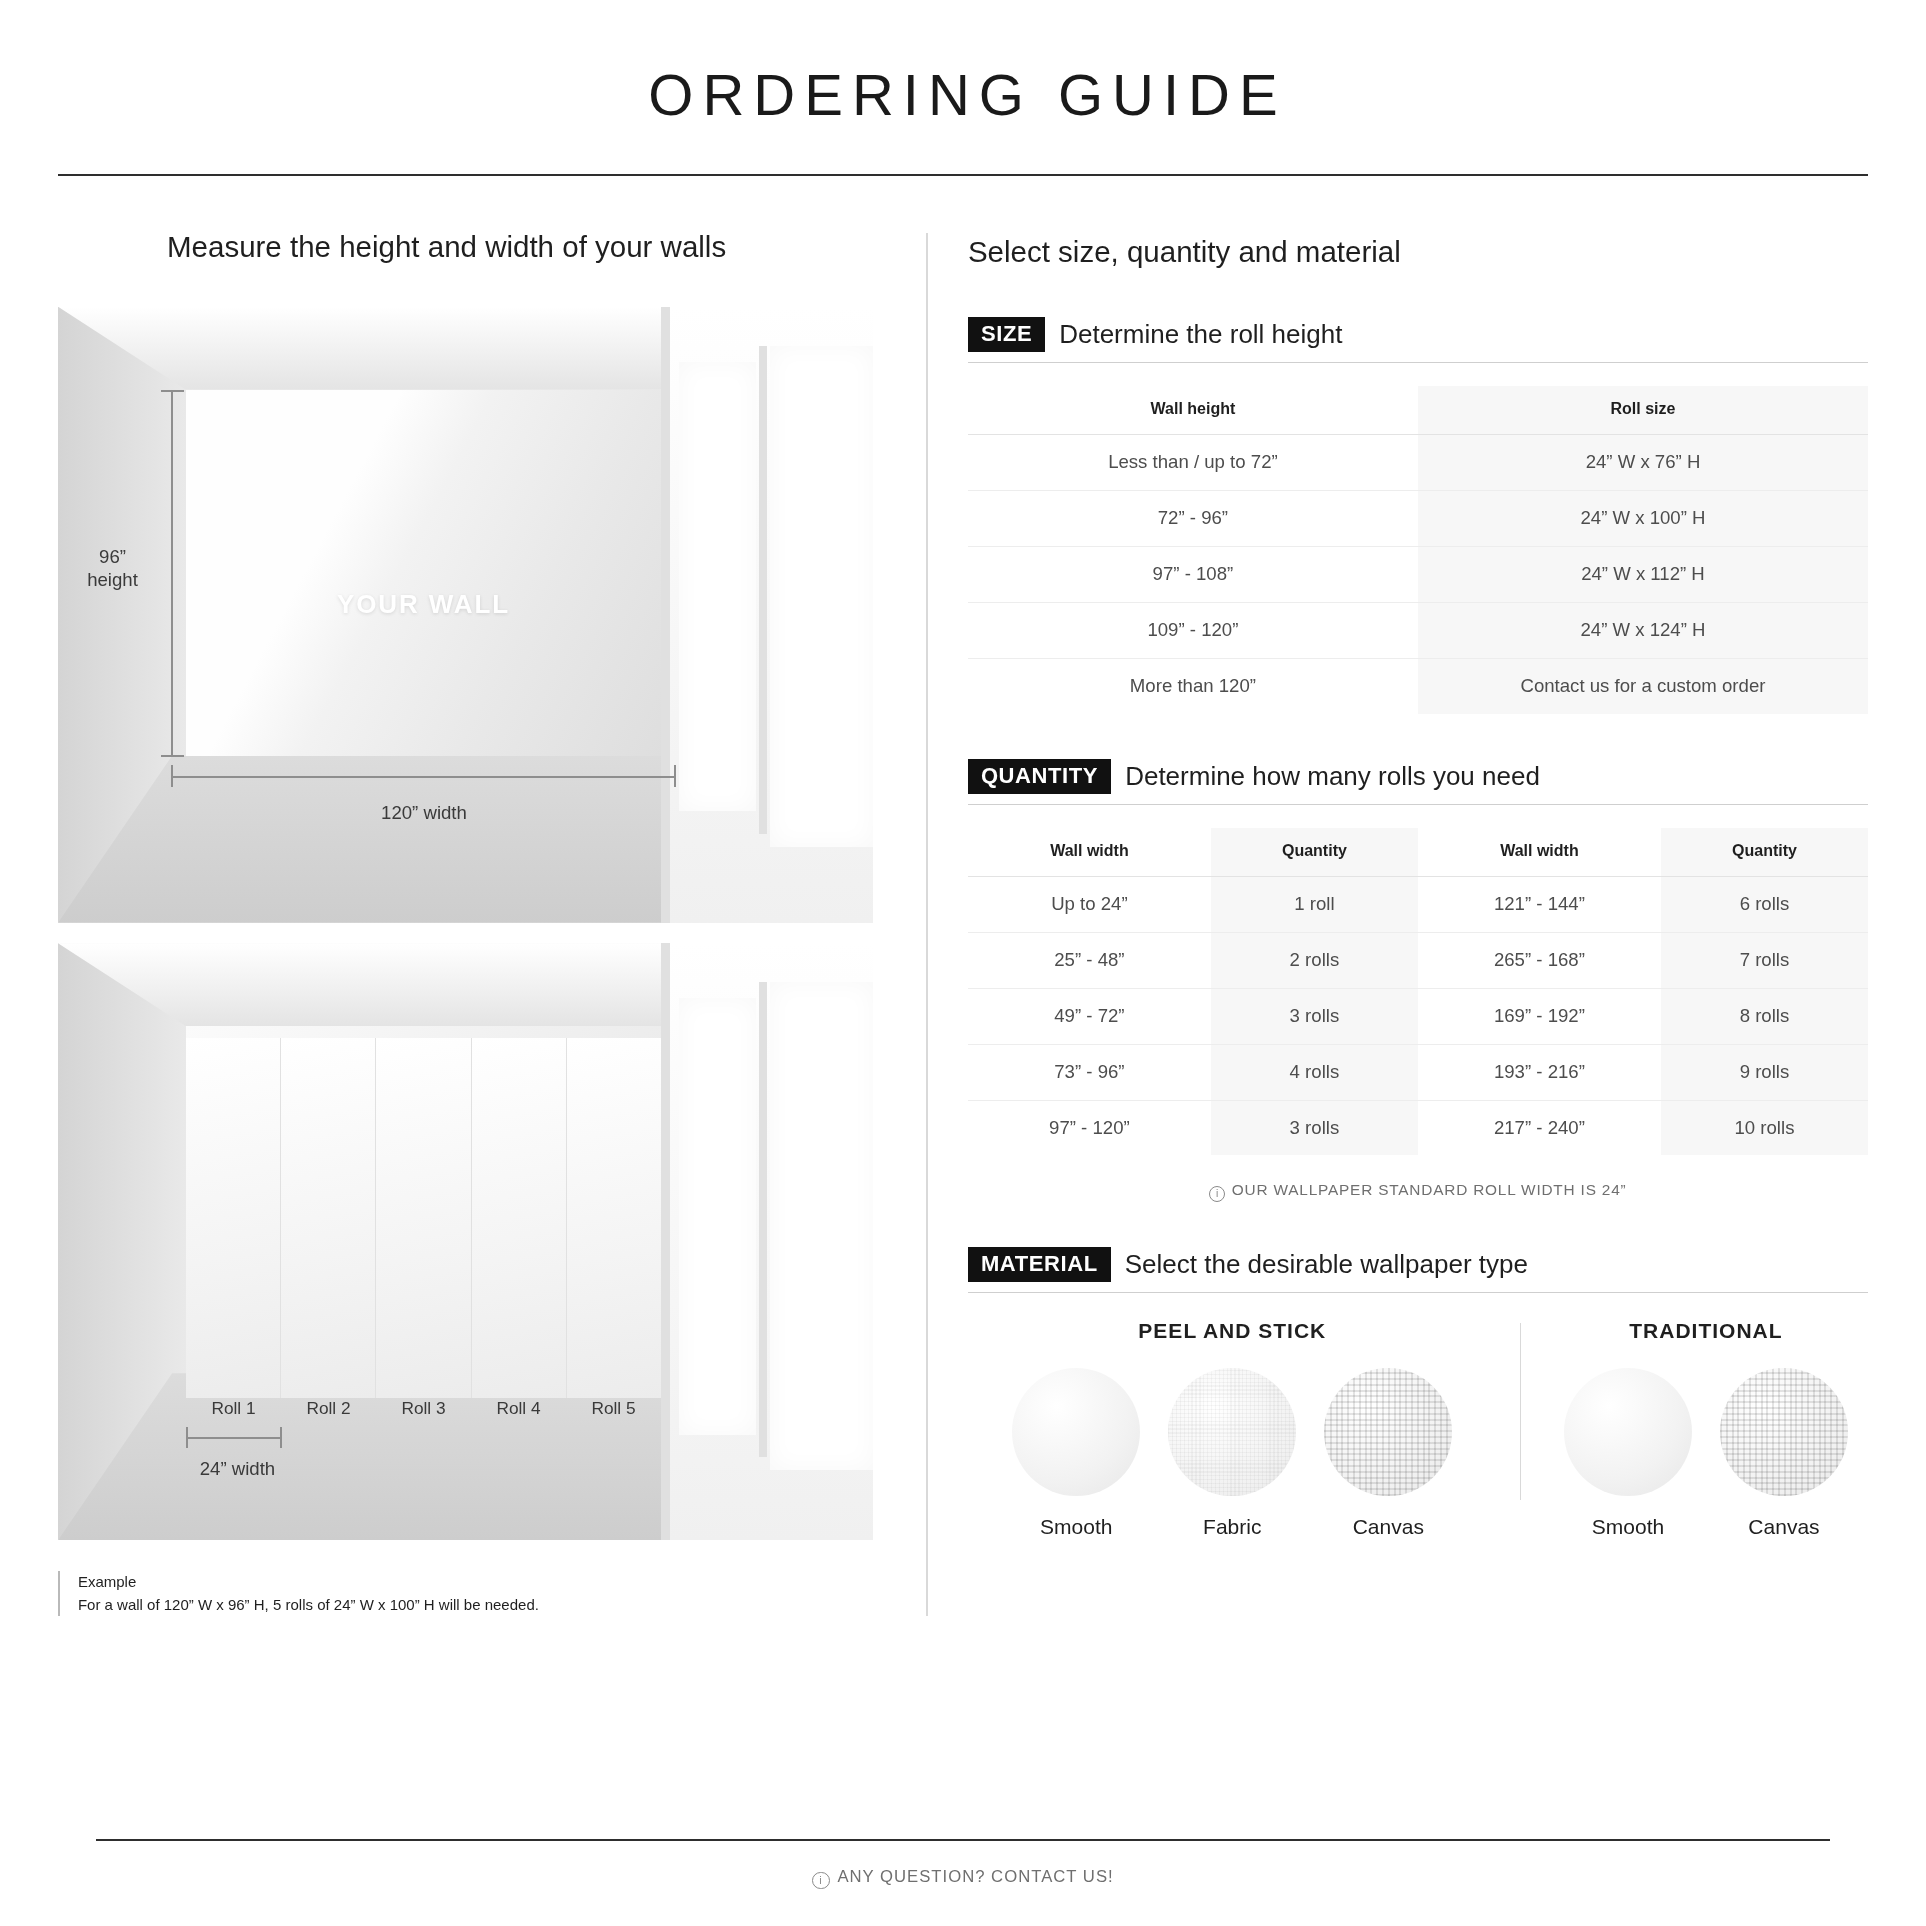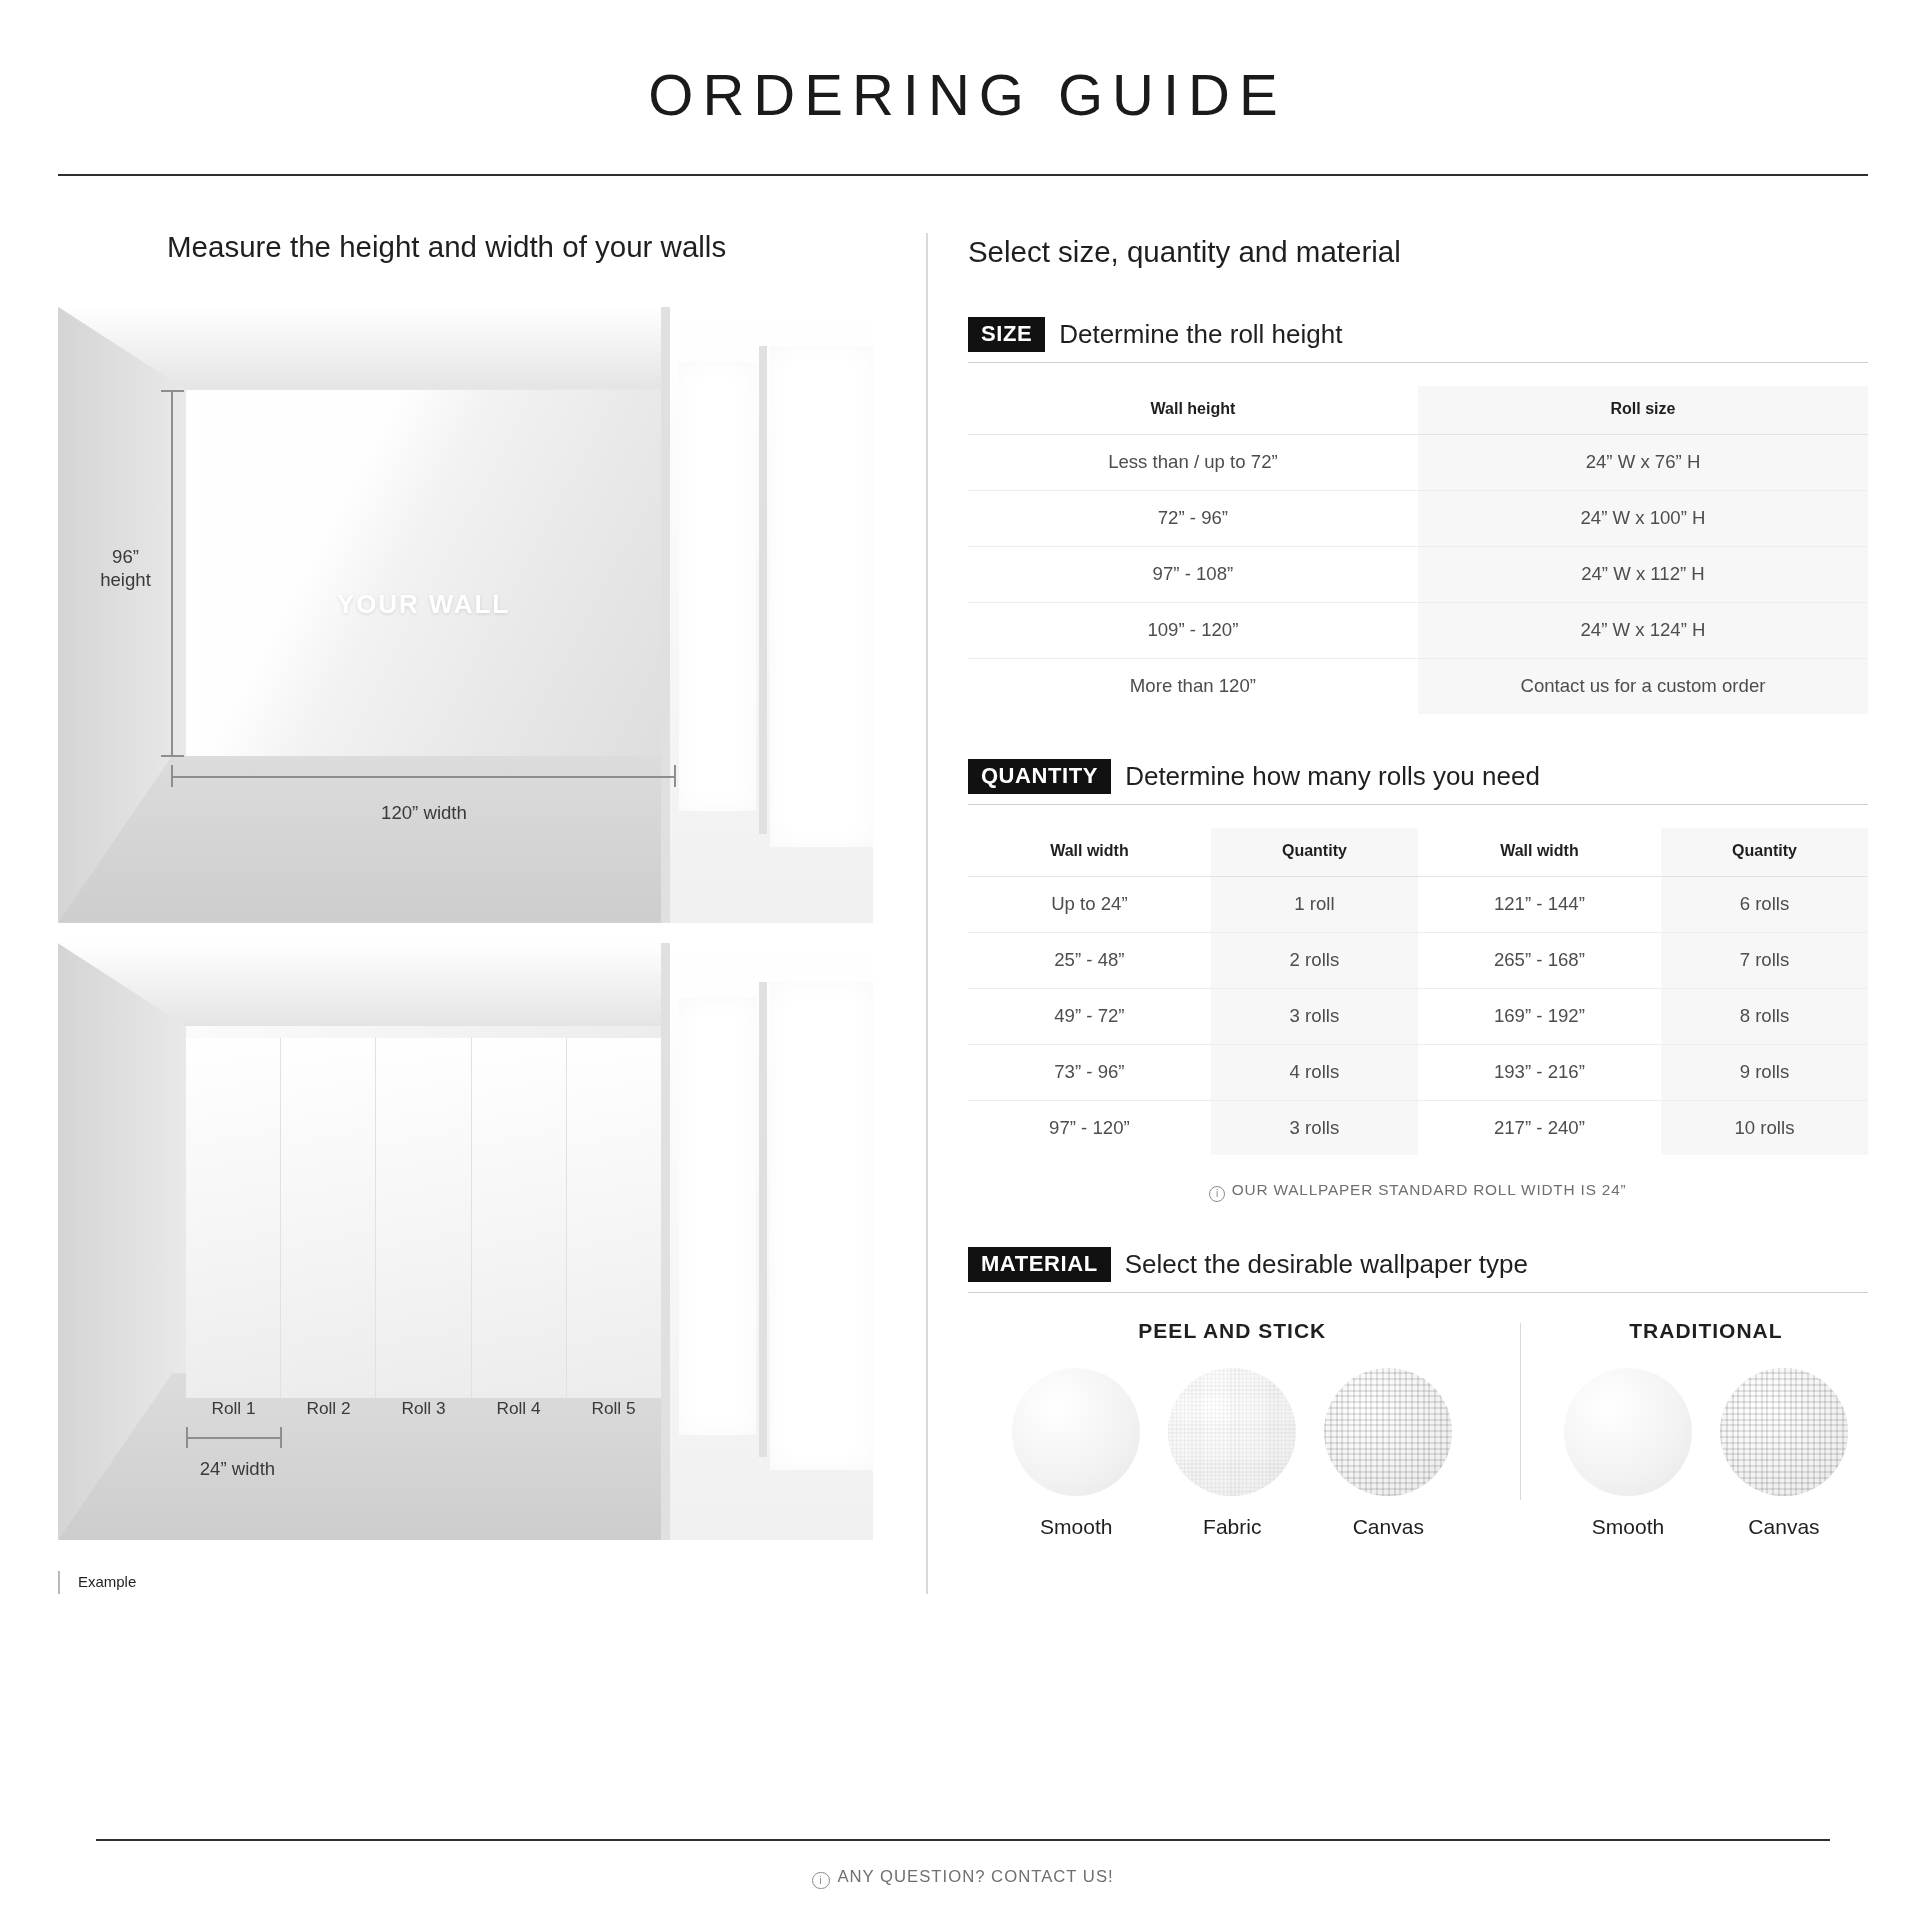--- a/index.html
+++ b/index.html
@@ -378,21 +378,21 @@
           <div class="win-pane" style="left:18px; top:55px; width:77px; height:449px;"></div>
           <div class="win-frame" style="left:98px; top:39px; width:7.7px; height:488px;"></div>
           <div class="win-pane" style="left:109px; top:39px; width:103px; height:501px;"></div>
         </div>
 
         <div class="room-label">YOUR WALL</div>
 
         <div class="dim-line" style="left:113px; top:83px; width:1.9px; height:366px;"></div>
         <div class="dim-tick" style="left:103px; top:83px; width:22.5px; height:1.9px;"></div>
         <div class="dim-tick" style="left:103px; top:448px; width:22.5px; height:1.9px;"></div>
-        <div class="dim-text" style="left:16px; top:238px; width:103px;">
+        <div class="dim-text" style="left:3px; top:238px; width:103px;">
           <div>96”</div>
           <div>height</div>
         </div>
 
         <div class="dim-line" style="left:113px; top:469px; width:505px; height:1.9px;"></div>
         <div class="dim-tick" style="left:113px; top:458px; width:1.9px; height:22.5px;"></div>
         <div class="dim-tick" style="left:616px; top:458px; width:1.9px; height:22.5px;"></div>
         <div class="dim-text" style="left:212px; top:494px; width:308px;">120” width</div>
       </div>
 
@@ -429,20 +429,21 @@
         <div class="dim-line" style="left:128px; top:494px; width:95px; height:1.9px;"></div>
         <div class="dim-tick" style="left:128px; top:484px; width:1.9px; height:21px;"></div>
         <div class="dim-tick" style="left:222px; top:484px; width:1.9px; height:21px;"></div>
         <div class="dim-text" style="left:96px; top:514px; width:167px;">24” width</div>
       </div>
 
       <div class="example">
         <div class="example-bar"></div>
         <div class="example-text">
           <div>Example</div>
+          <div>For a wall of 120” W x 96” H, 5 rolls of 24” W x 100” H will be needed.</div>
         </div>
       </div>
     </div>
 
     <div class="col-divider"></div>
 
     <div class="col-right">
       <div class="col-heading">Select size, quantity and material</div>
 
       <div class="section">

